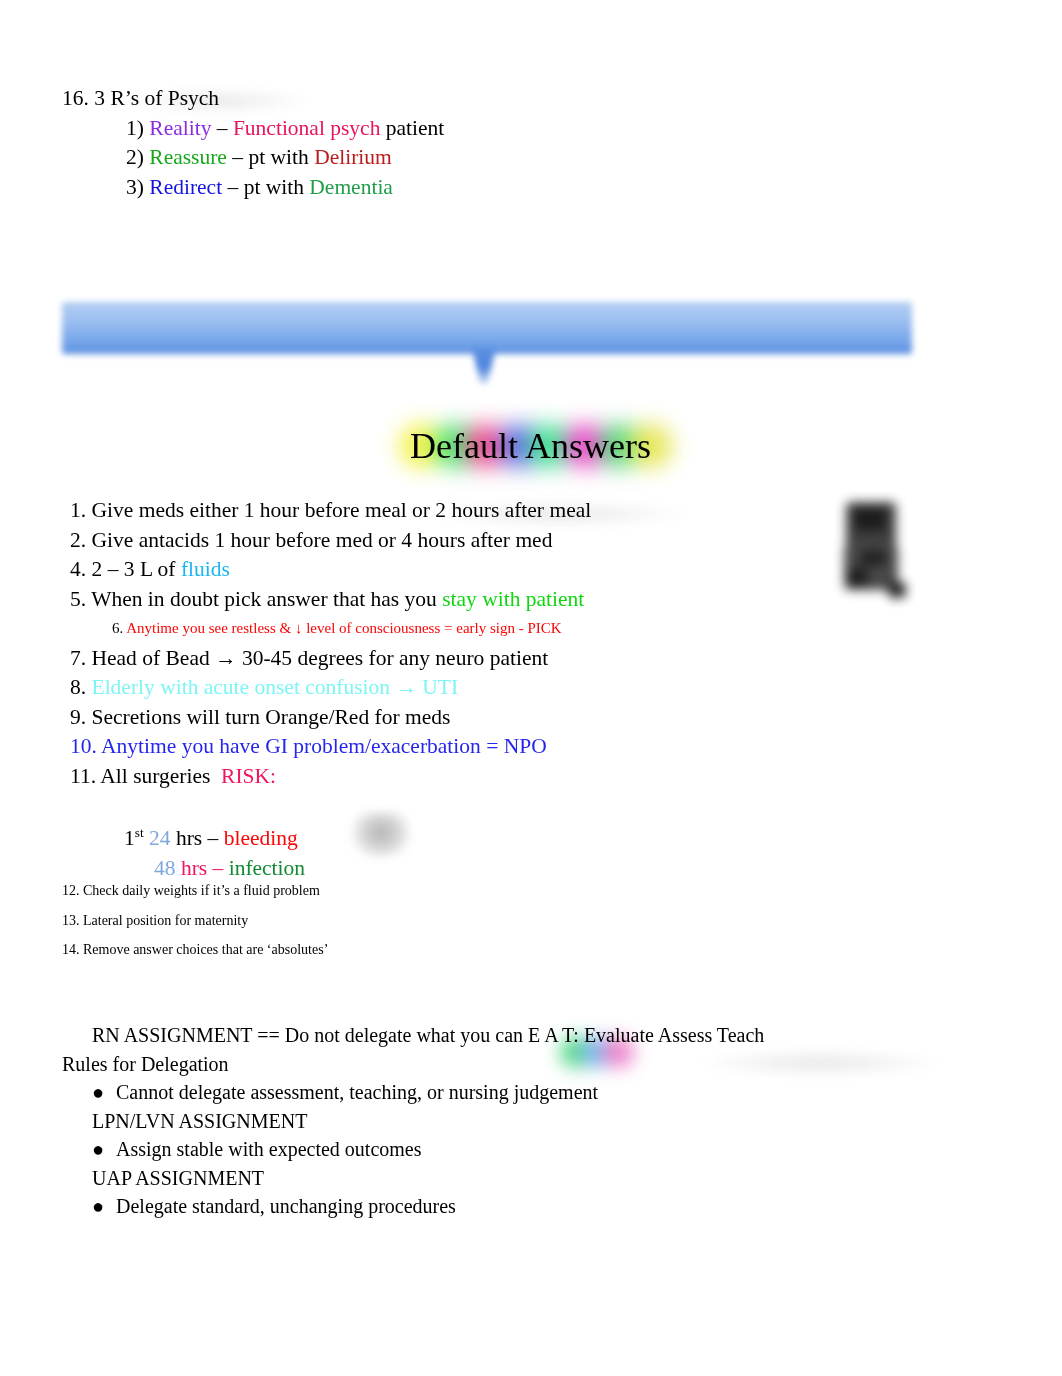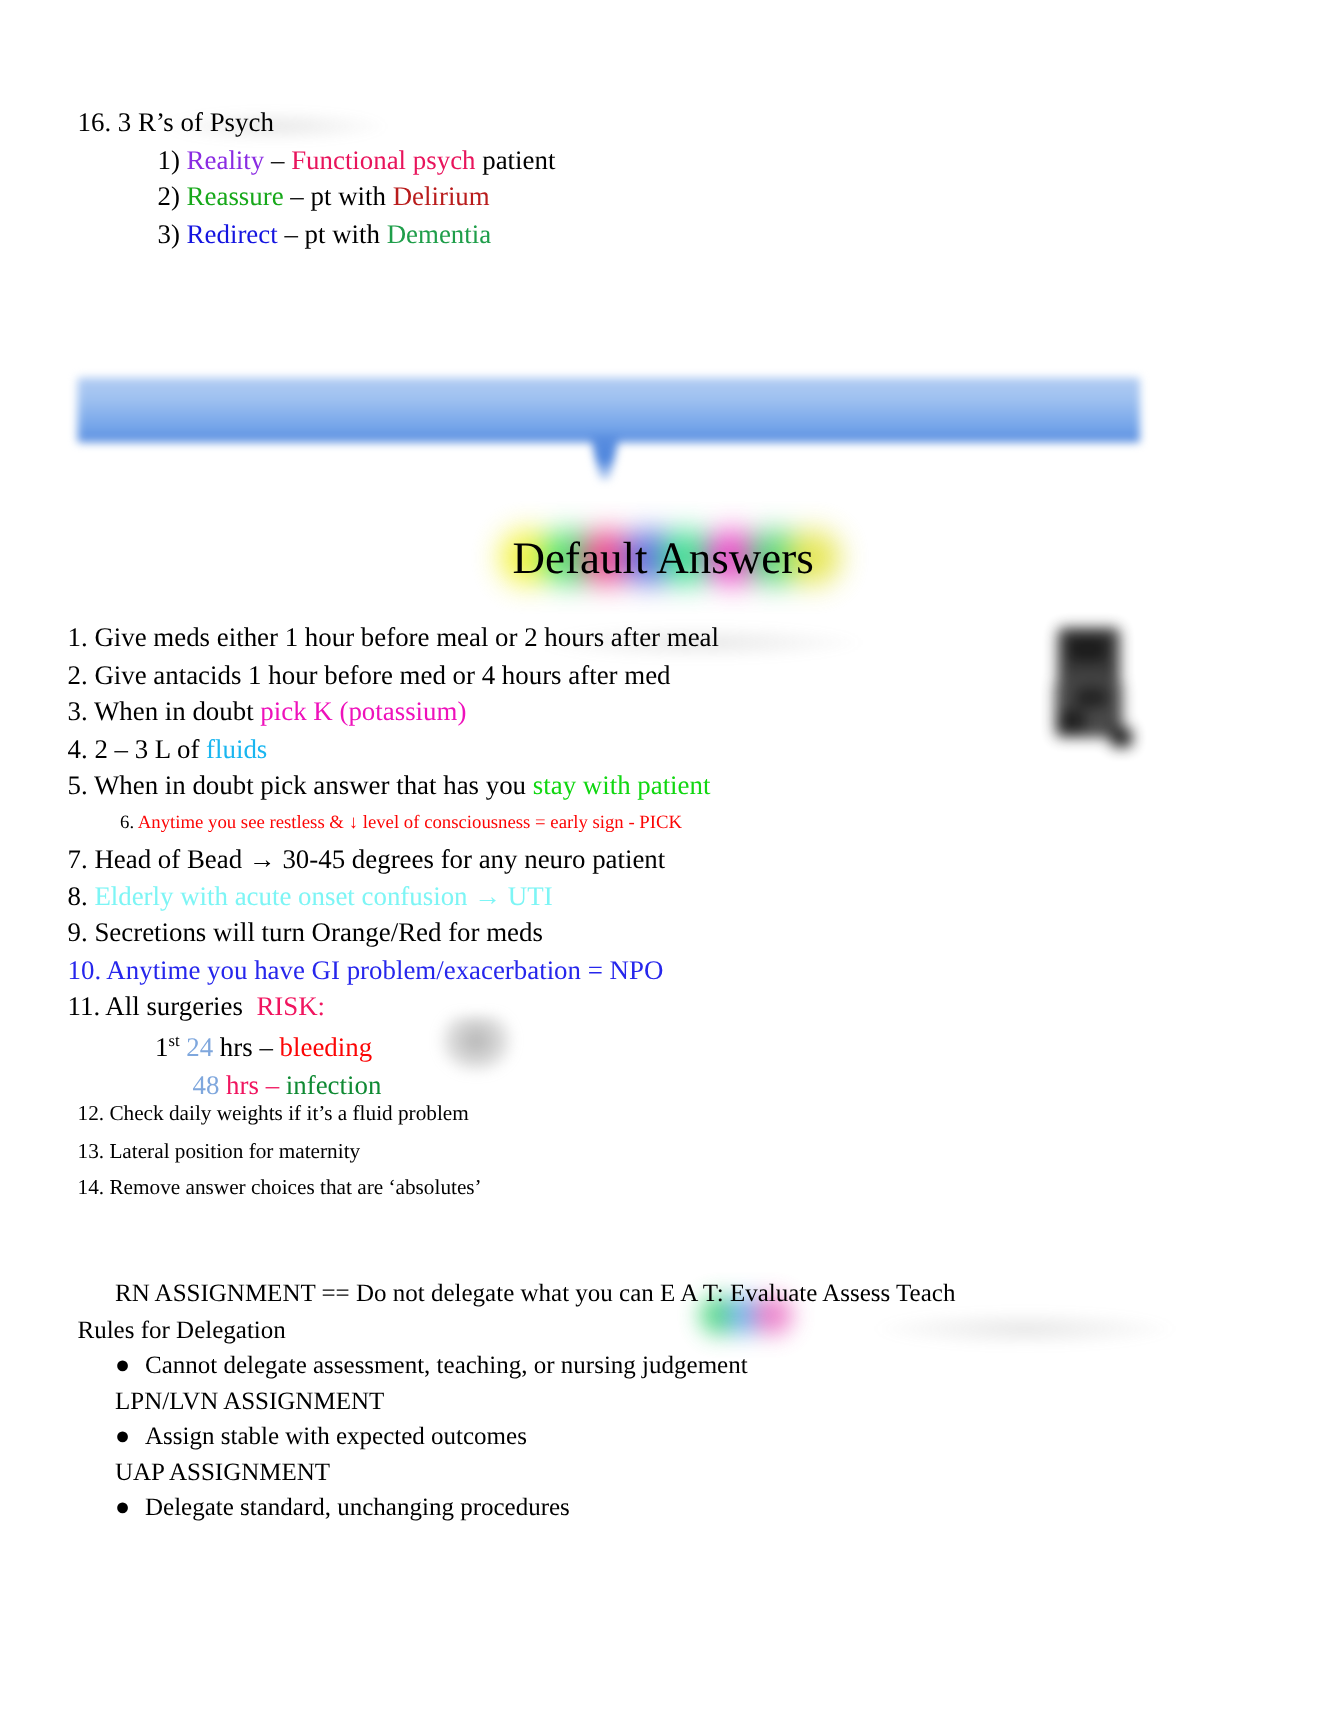--- a/index.html
+++ b/index.html
@@ -124,37 +124,37 @@
     left: 0;
     top: 0;
     font-size: 36px;
     line-height: 44px;
     color: #000000;
     white-space: nowrap;
     filter: blur(0.35px);
   }
 
   
-  #answers-list { left: 54px; top: 496px; }
+  #answers-list { left: 70px; top: 496px; }
   #answers-list .line { font-size: 21.5px; line-height: 29.5px; }
   #answers-list .line.big-red {
     font-size: 15px;
     padding-left: 42px;
   }
 
   
   #risk-sub { left: 62px; top: 818px; }
   #risk-sub .line { font-size: 21.5px; line-height: 30px; }
   #risk-sub .rs1 { padding-left: 62px; }
   #risk-sub .rs2 { padding-left: 92px; }
   sup { font-size: 0.62em; vertical-align: super; }
 
   
   #answers-tail { left: 62px; top: 876px; }
-  #answers-tail .line { font-size: 17px; line-height: 29.5px; }
+  #answers-tail .line { font-size: 14px; line-height: 29.5px; }
 
   
   #delegation { left: 62px; top: 1021px; }
   #delegation .line { font-size: 20px; line-height: 28.5px; }
   #delegation .sub { padding-left: 30px; }
   #delegation .bullet-line { padding-left: 30px; }
   #delegation .bullet-line .bullet {
     display: inline-block;
     width: 24px;
     color: #000;
@@ -290,25 +290,20 @@
     <div class="line">
       <span>1.</span>
       <span>Give meds either 1 hour before meal or 2 hours after meal</span>
     </div>
 
     <div class="line">
       <span>2.</span>
       <span>Give antacids 1 hour before med or 4 hours after med</span>
     </div>
 
-    <div class="line">
-      <span>3.</span>
-      <span>When in doubt</span>
-      <span class="c-magenta">pick K (potassium)</span>
-    </div>
 
     <div class="line">
       <span>4.</span>
       <span>2 – 3 L of</span>
       <span class="c-skyblue">fluids</span>
     </div>
 
     <div class="line">
       <span>5.</span>
       <span>When in doubt pick answer that has you</span>

